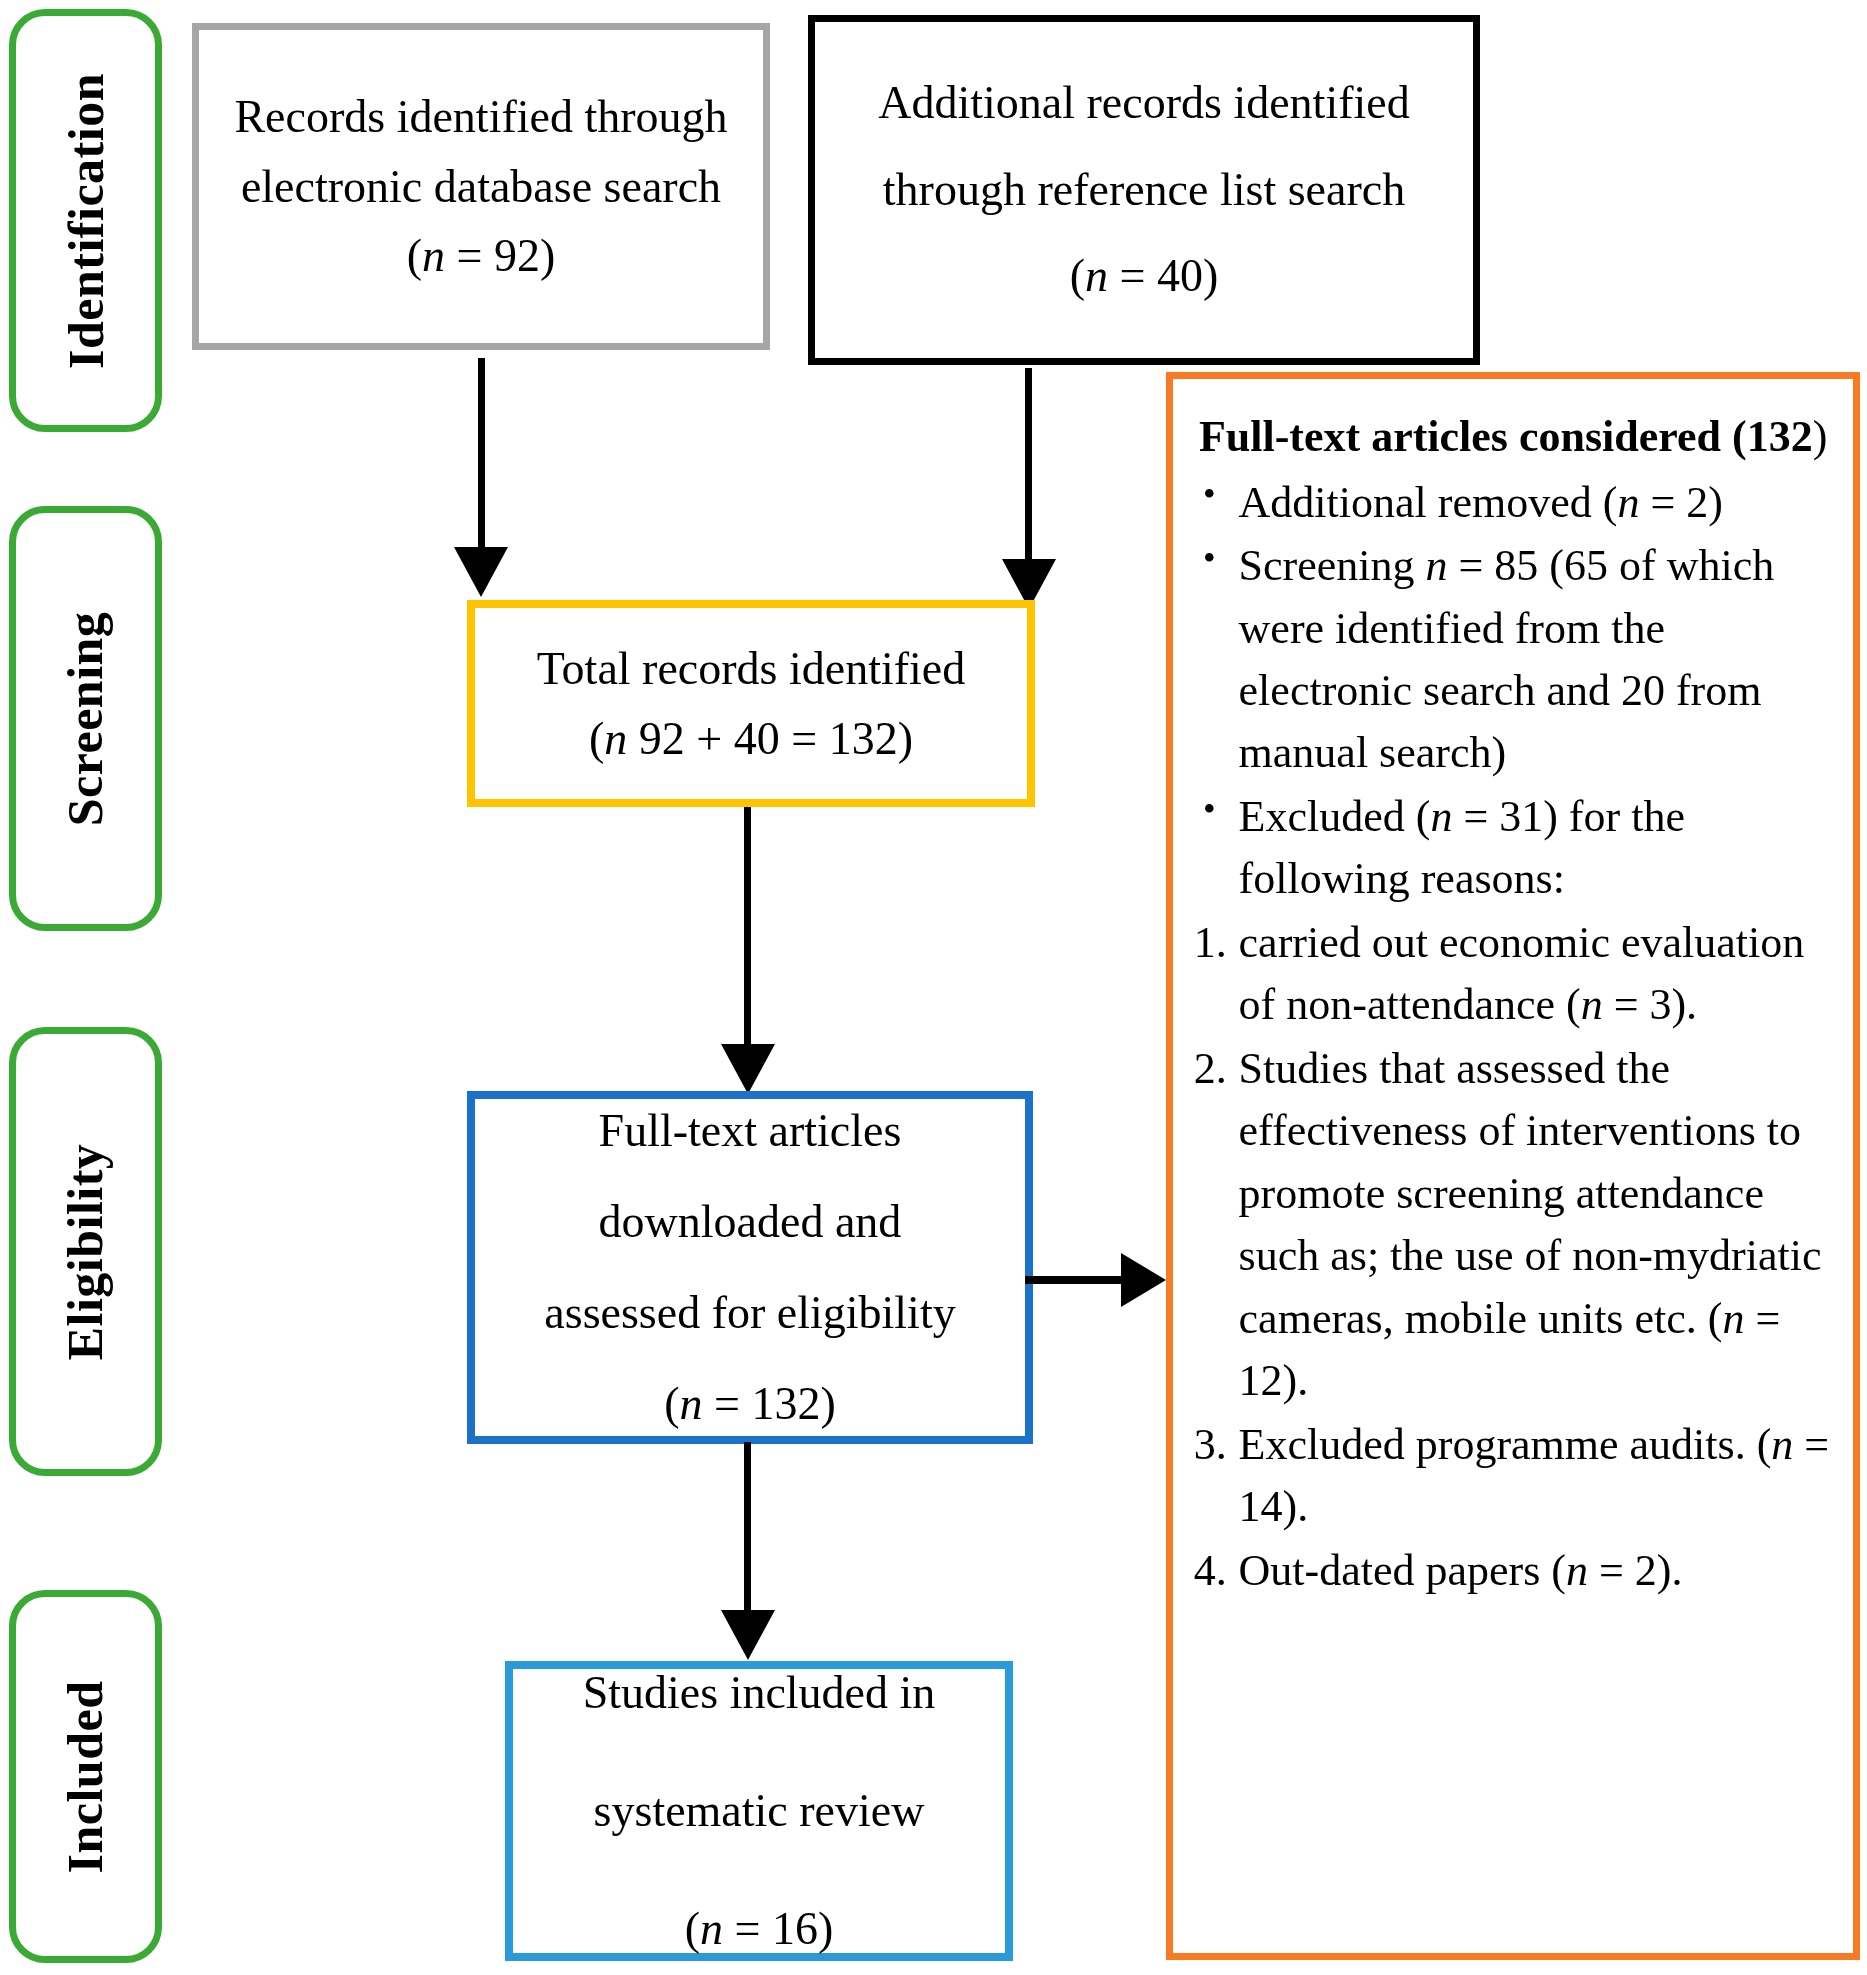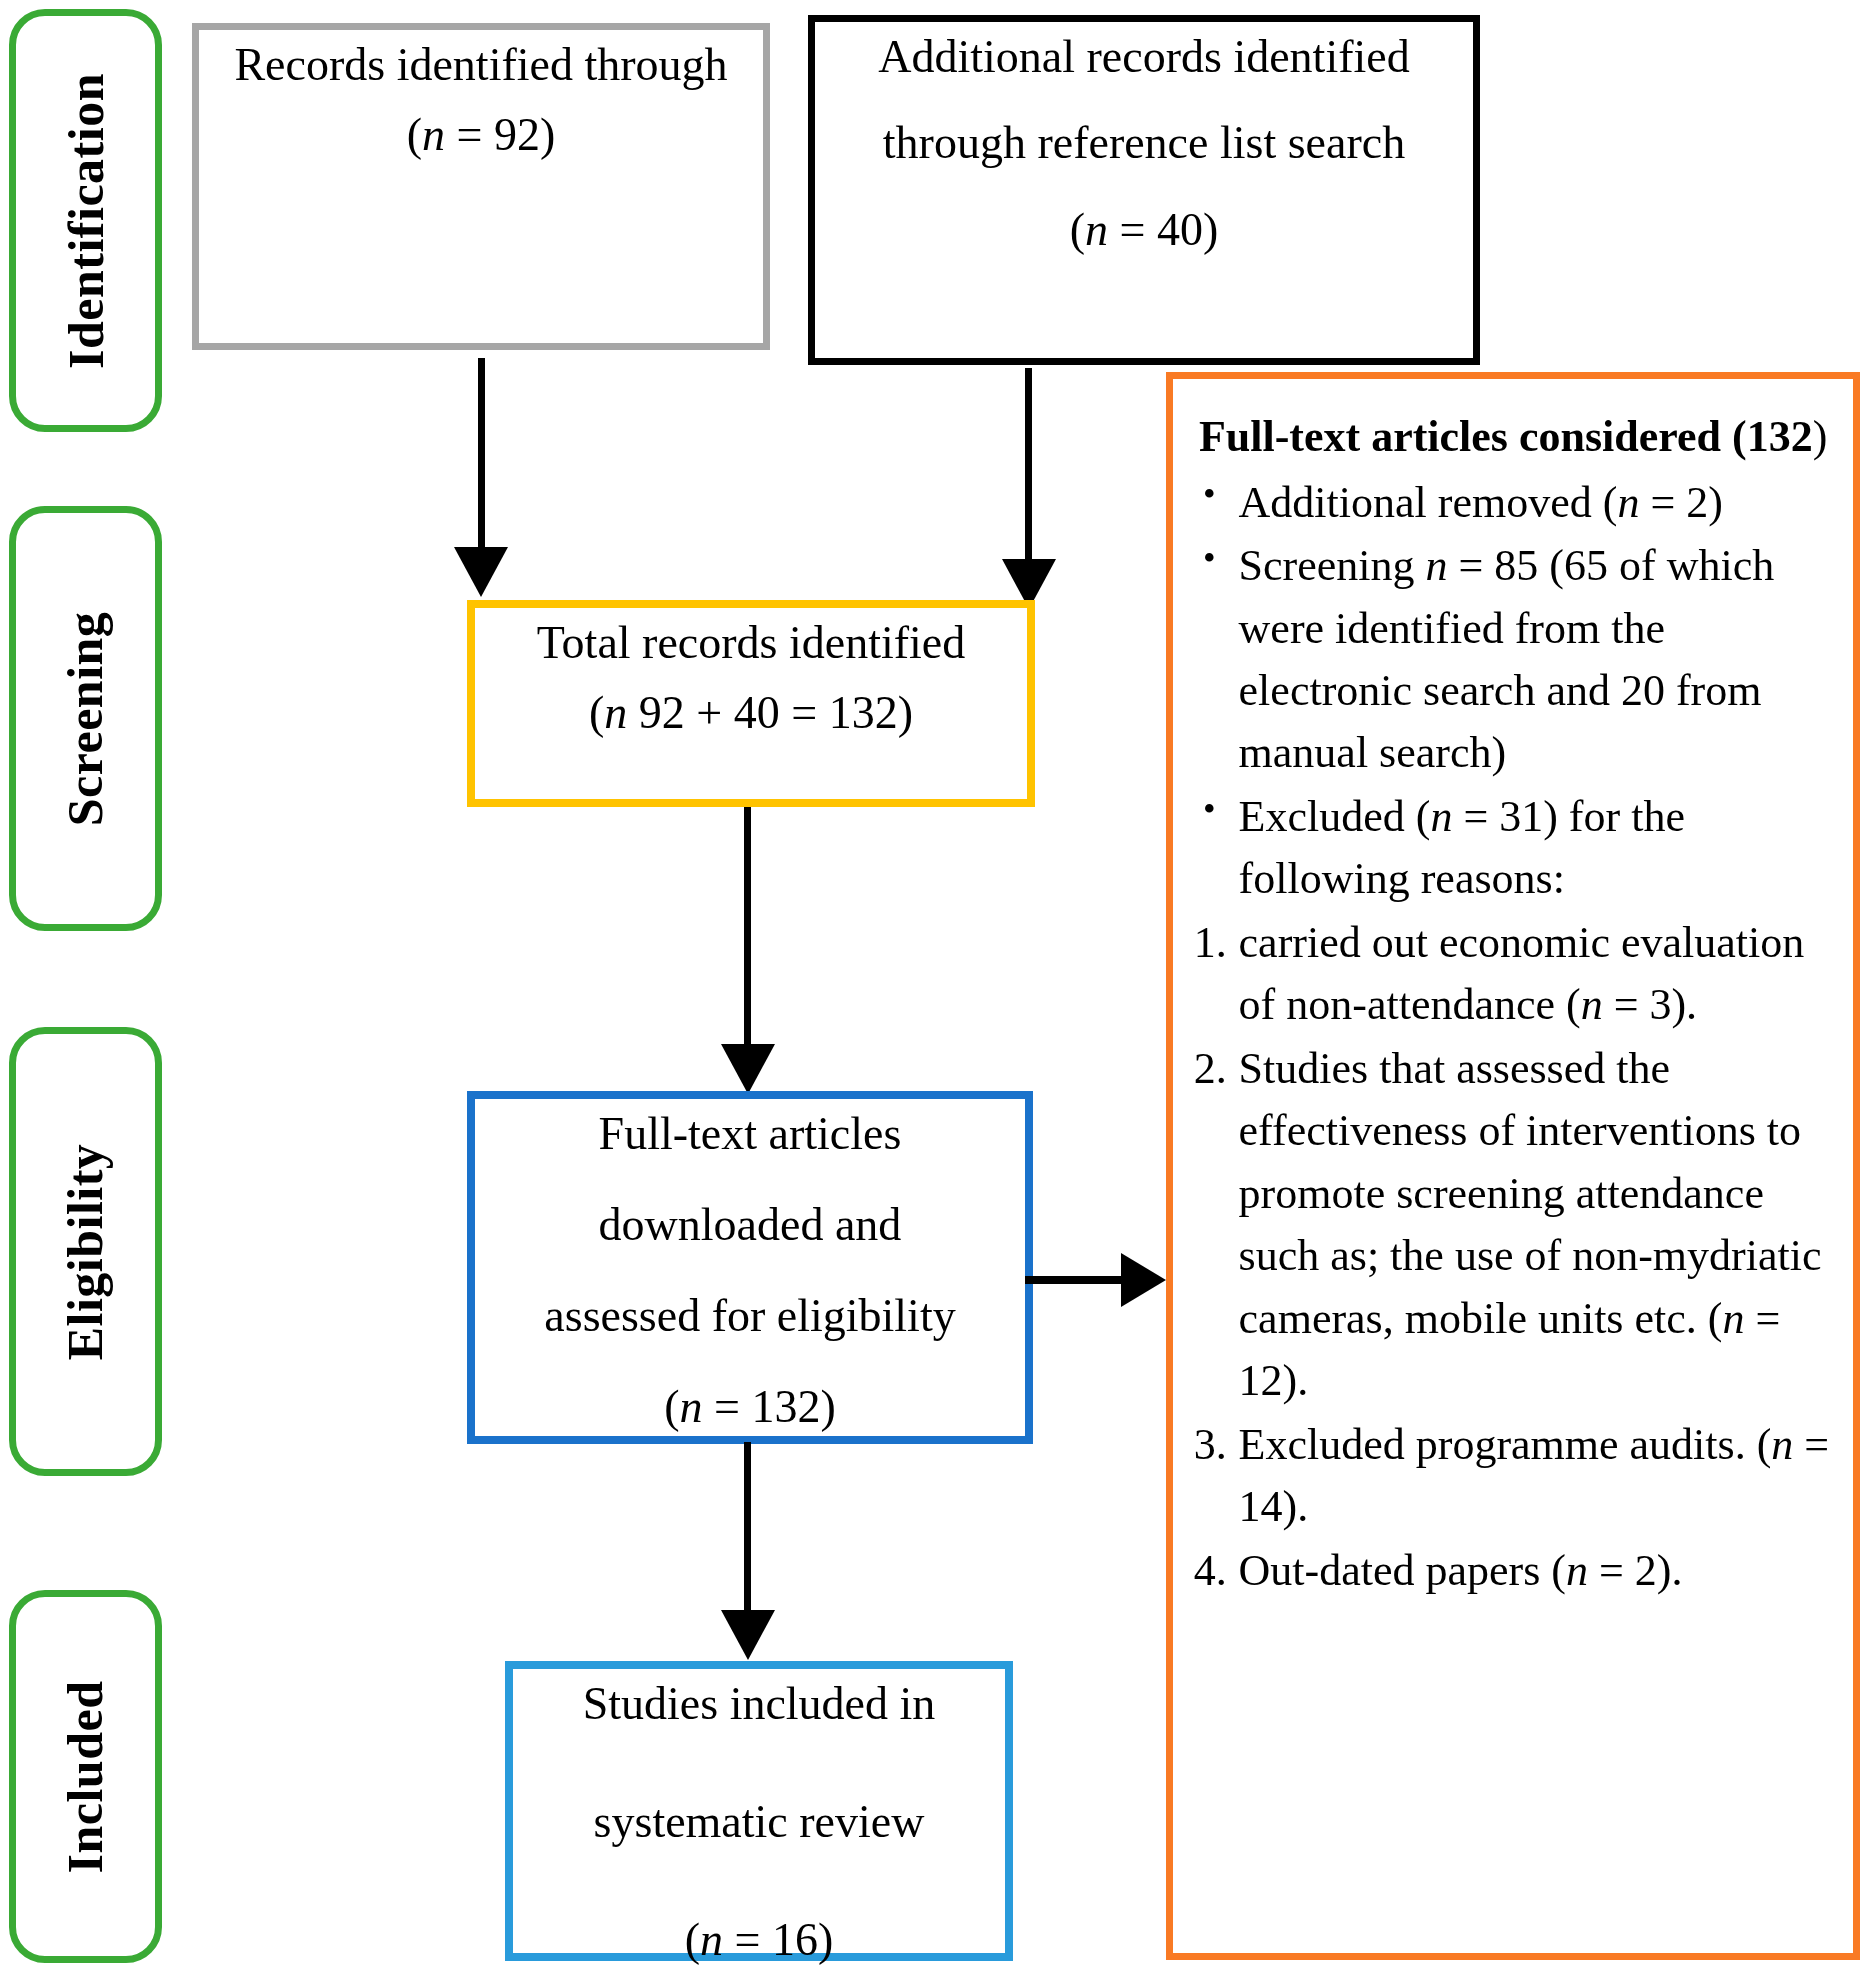--- a/index.html
+++ b/index.html
@@ -35,20 +35,21 @@
   }
 
   
   .fbox{
     position:absolute;
     box-sizing:border-box;
     background:#ffffff;
     display:flex;
     flex-direction:column;
     align-items:center;
+    justify-content:center;
     text-align:center;
     color:#000;
     font-family:"Liberation Serif", serif;
     font-size:46px;
     line-height:1.52;
   }
   .fbox .ln{display:block;white-space:nowrap;}
   .fbox .ital{font-style:italic;}
 
   #box-db{border:7.3px solid #a6a6a6;}
@@ -147,20 +148,21 @@
   <div class="stage-pill" id="pill-2" style="left:9.3px; top:1027px; width:153px; height:449px;">
     <span class="vtext">Eligibility</span>
   </div>
 
   <div class="stage-pill" id="pill-3" style="left:9.3px; top:1590px; width:153px; height:373px;">
     <span class="vtext">Included</span>
   </div>
 
   <div class="fbox" id="box-db" style="left:192px; top:23px; width:578px; height:327px;">
     <span class="ln">Records identified through</span>
+    <span class="ln">electronic database search</span>
     <span class="ln"><span>(</span><span class="ital">n</span><span> = 92)</span></span>
   </div>
 
   <div class="fbox" id="box-ref" style="left:808px; top:14.5px; width:672px; height:350px;">
     <span class="ln">Additional records identified</span>
     <span class="ln">through reference list search</span>
     <span class="ln"><span>(</span><span class="ital">n</span><span> = 40)</span></span>
   </div>
 
   <div class="vline" style="left:478px; top:358px; height:194px;"></div>

